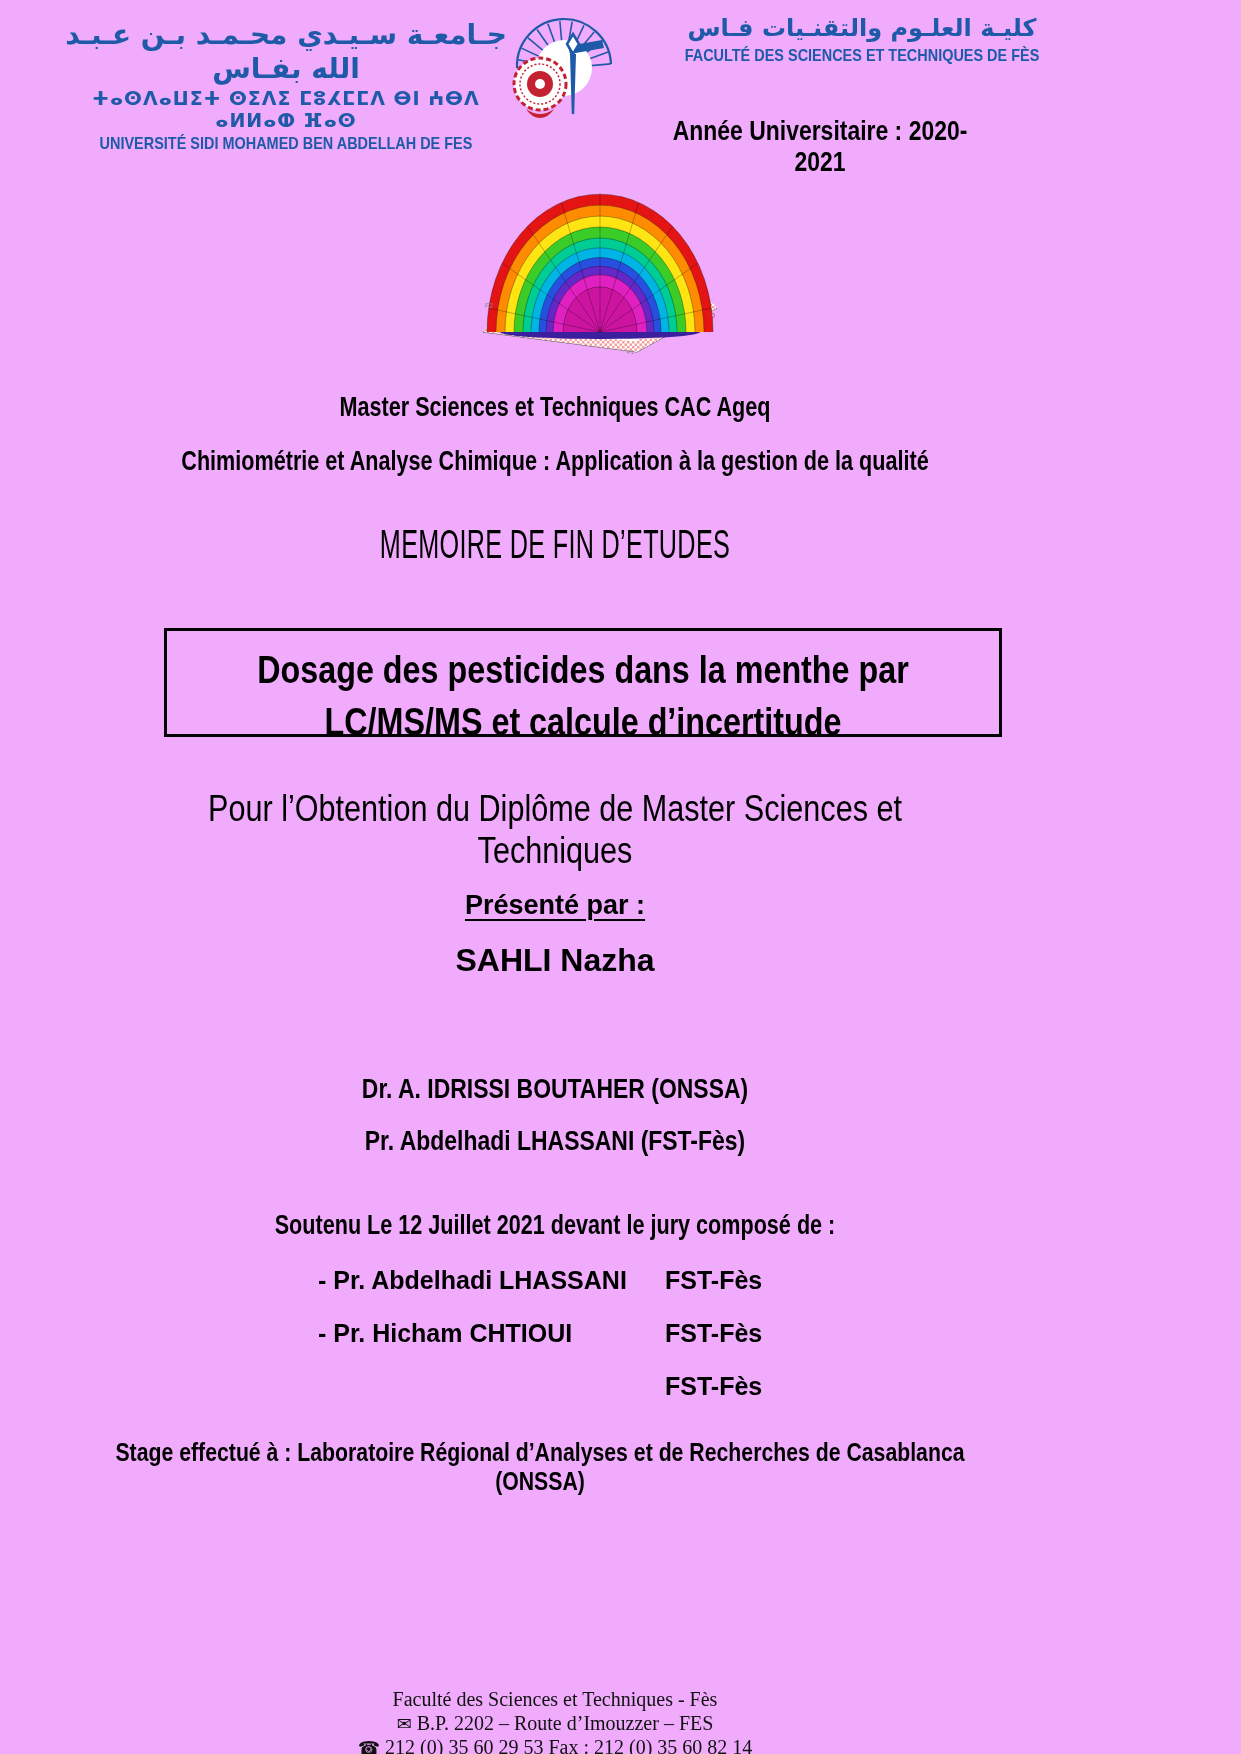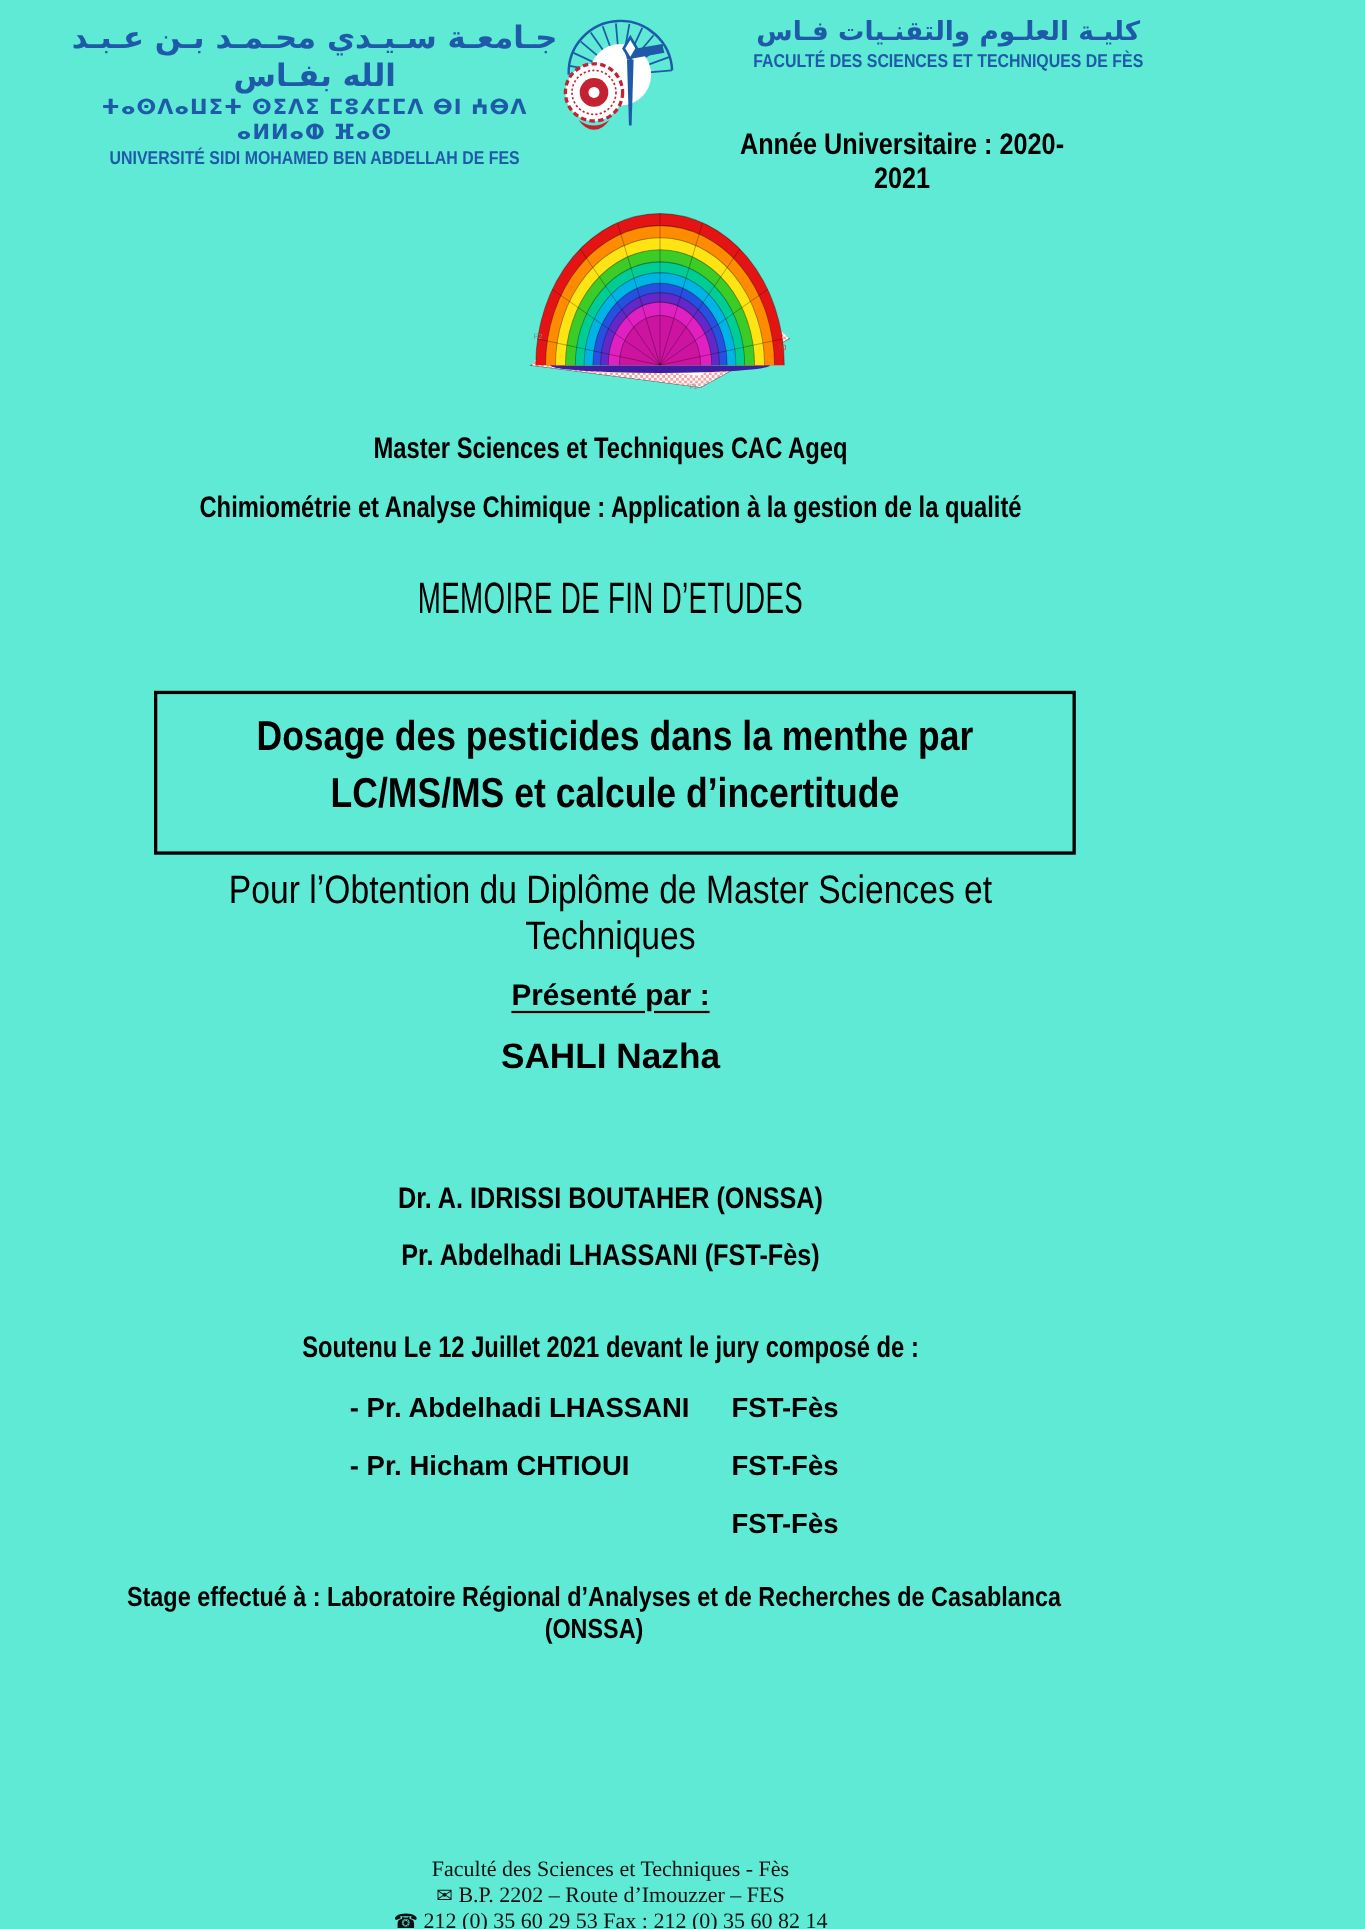--- a/index.html
+++ b/index.html
@@ -1,16 +1,16 @@
 <!DOCTYPE html>
 <html><head>
 <meta charset="utf-8">
 <style>
   html,body{margin:0;padding:0;background:#fff;}
-  .page{position:relative;width:1241px;height:1754px;background:#5eead4;overflow:hidden;
+  .page{position:relative;width:1241px;height:1754px;background:#f0abfc;overflow:hidden;
         font-family:"Liberation Sans",sans-serif;color:#000;}
   .abs{position:absolute;}
   .ctr{left:55px;width:1000px;text-align:center;}
   .blue{color:#1e5aa8;}
   .nar85{transform:scaleX(.85);transform-origin:center;}
   .nar80{transform:scaleX(.80);transform-origin:center;}
   .nar63{transform:scaleX(.63);transform-origin:center;}
   
   .hdr-left{left:62px;top:18px;width:448px;text-align:center;}
   .hdr-right{left:634px;top:14px;width:456px;text-align:center;}
@@ -18,21 +18,21 @@
   .hdr-right .ar{font-size:24px;}
   .tif{font-family:"DejaVu Sans",sans-serif;font-weight:bold;font-size:19px;letter-spacing:1px;margin-top:2px;}
   .frh{font-weight:bold;font-size:17px;margin-top:3px;transform:scaleX(.85);transform-origin:center;}
   .year{top:116px;left:625px;width:390px;text-align:center;font-weight:bold;font-size:27px;}
   
   .figure{left:477px;top:186px;width:245px;height:172px;}
   
   .master{top:392px;font-weight:bold;font-size:27px;}
   .chimio{top:446px;font-weight:bold;font-size:27px;}
   .memoire{top:522px;font-size:40px;letter-spacing:.5px;}
-  .titlebox{left:140px;top:628px;width:838px;height:149px;border:3px solid #000;box-sizing:border-box;
+  .titlebox{left:164px;top:628px;width:838px;height:109px;border:3px solid #000;box-sizing:border-box;
             text-align:center;font-weight:bold;font-size:38px;}
   .titlebox .tl{line-height:52px;}
   .titlebox .tl:first-child{margin-top:13px;}
   .subtitle{top:788px;font-size:36px;}
   .heading-ul{font-weight:bold;font-size:27px;text-decoration:underline;text-decoration-thickness:2px;text-underline-offset:5px;}
   .presente-h{top:890px;}
   .author{top:942px;font-weight:bold;font-size:32px;}
   .encadre-h{top:1020px;}
   .sup1{top:1074px;font-weight:bold;font-size:27px;}
   .sup2{top:1126px;font-weight:bold;font-size:27px;}

